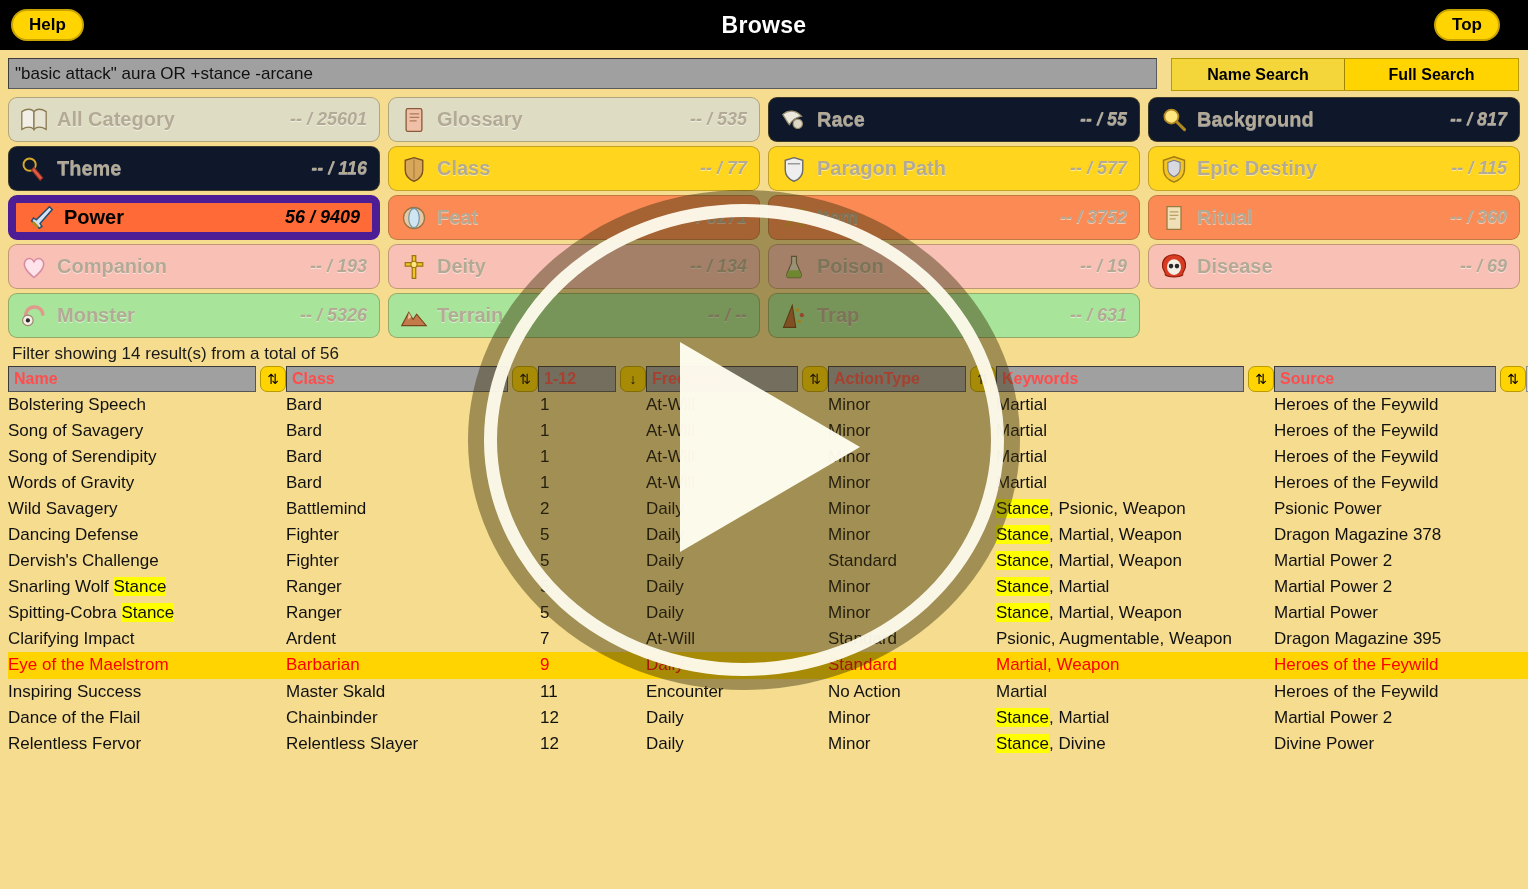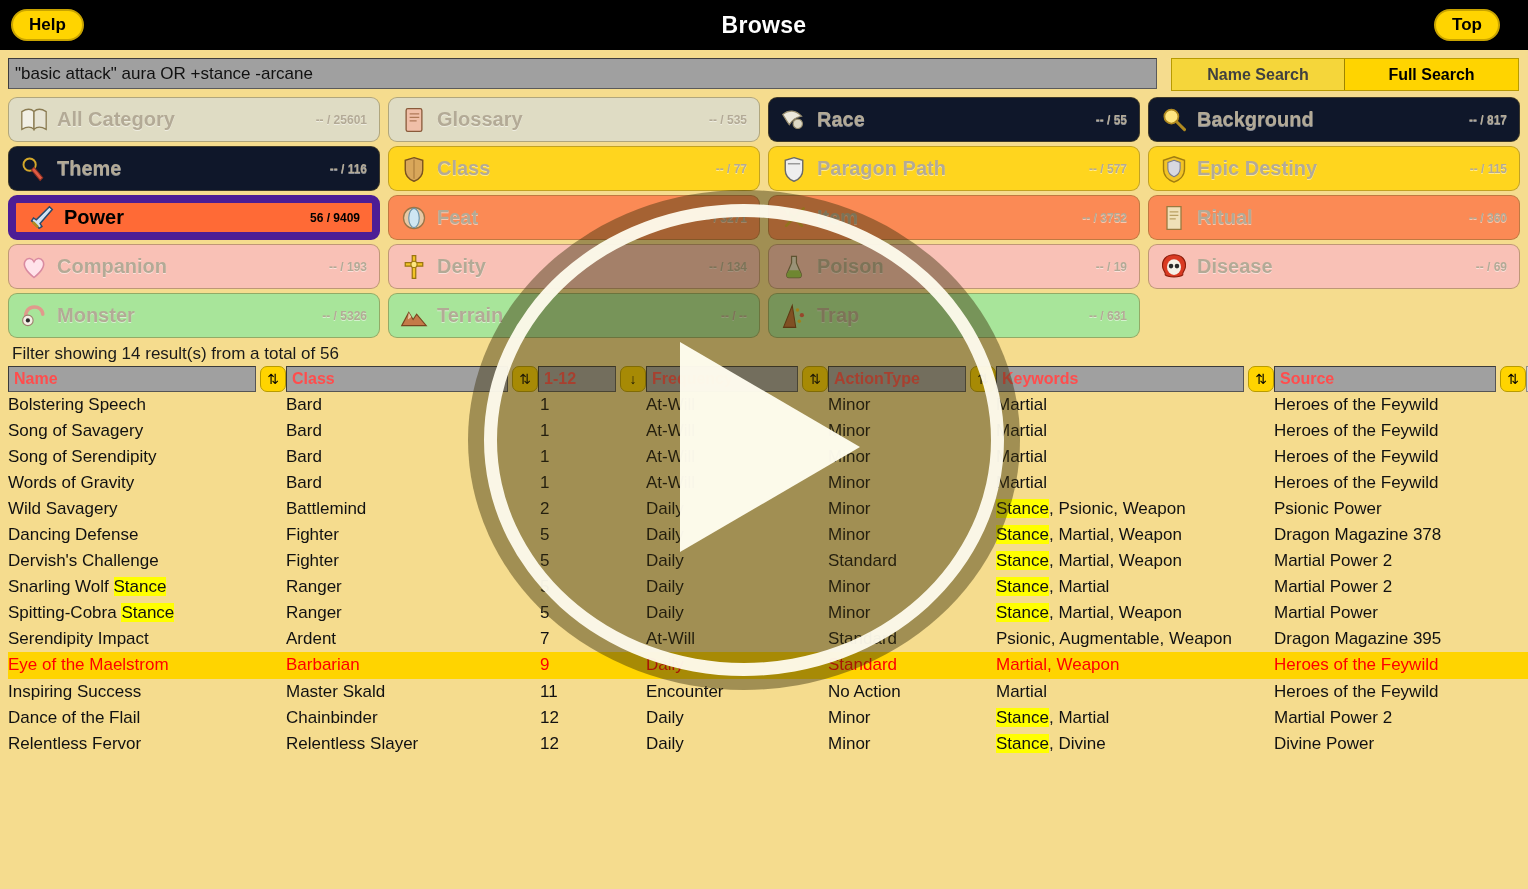--- a/index.html
+++ b/index.html
@@ -62,21 +62,21 @@
     border: 1px solid #b89b00;
   }
   .sbtn {
     width: 173px; height: 31px;
     display: flex; align-items: center; justify-content: center;
     font-size: 16px; font-weight: bold;
     cursor: pointer;
     border-right: 1px solid #9e8400;
   }
   .sbtn:last-child { border-right: none; }
-  .sbtn.inactive { background: #f5d63a; color: #404040; }
+  .sbtn.inactive { background: #f5d63a; color: #000000; }
   .sbtn.active   { background: #ffd400; color: #000000; }
 
   
   .catgrid {
     padding: 6px 8px 0 8px;
     display: grid;
     grid-template-columns: repeat(4, 1fr);
     column-gap: 8px;
     row-gap: 4px;
   }
@@ -96,21 +96,21 @@
     display: flex; align-items: center; justify-content: center;
   }
   .tile .tlabel {
     flex: 1 1 auto;
     font-size: 20px; font-weight: bold;
     color: #b3aa96;
     white-space: nowrap;
     text-shadow: 0 1px 0 rgba(255,255,255,0.5);
   }
   .tile .tcount {
-    font-size: 12px; font-weight: bold;
+    font-size: 18px; font-style: italic; font-weight: bold;
     color: #b3aa96;
     white-space: nowrap;
     text-shadow: 0 1px 0 rgba(255,255,255,0.5);
   }
   
   .tile.r0 { background: #dfdcc4; }
   .tile.r1 { background: #0f172a; }
   .tile.r1y{ background: #ffd51e; }
   .tile.r2 { background: #fb8a55; }
   .tile.r3 { background: #f9c1b6; }
@@ -655,21 +655,21 @@
           <td class="gapcell"></td>
           <td class="cell">Minor</td>
           <td class="gapcell"></td>
           <td class="cell"><mark class="hl">Stance</mark>, Martial, Weapon</td>
           <td class="gapcell"></td>
           <td class="cell">Martial Power</td>
           <td class="gapcell"></td>
           <td class="gapcell"></td>
         </tr>
         <tr class="row">
-          <td class="cell">Serendipity Impact</td>
+          <td class="cell">Clarifying Impact</td>
           <td class="gapcell"></td>
           <td class="cell">Ardent</td>
           <td class="gapcell"></td>
           <td class="cell num">7</td>
           <td class="gapcell"></td>
           <td class="cell">At-Will</td>
           <td class="gapcell"></td>
           <td class="cell">Standard</td>
           <td class="gapcell"></td>
           <td class="cell">Psionic, Augmentable, Weapon</td>

